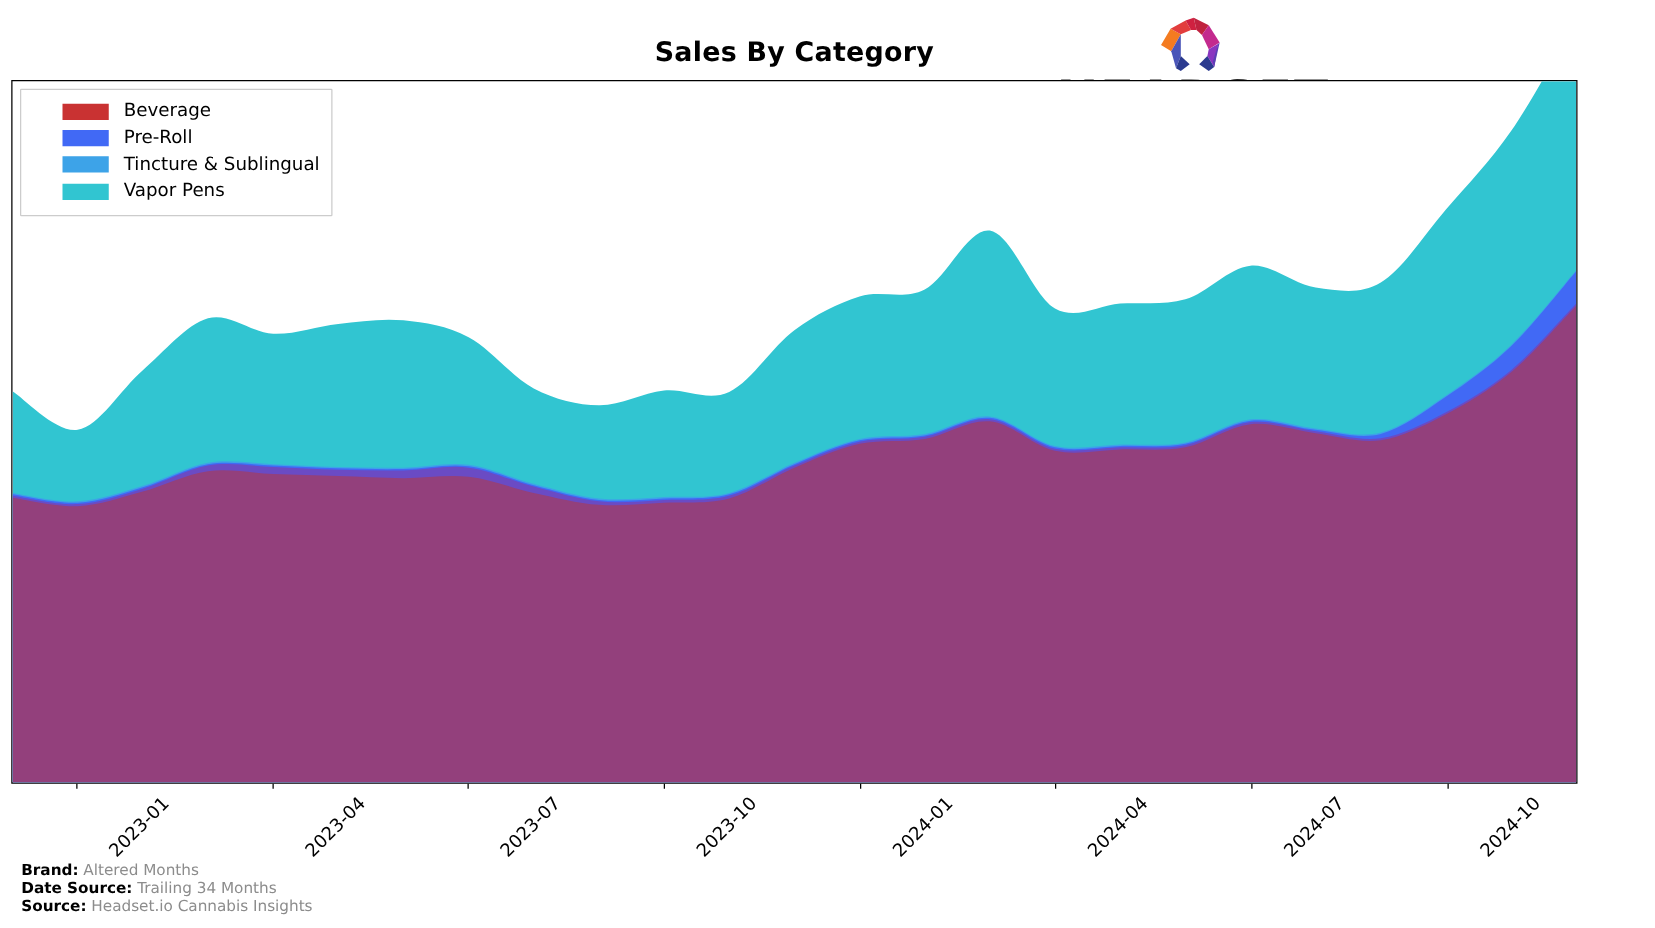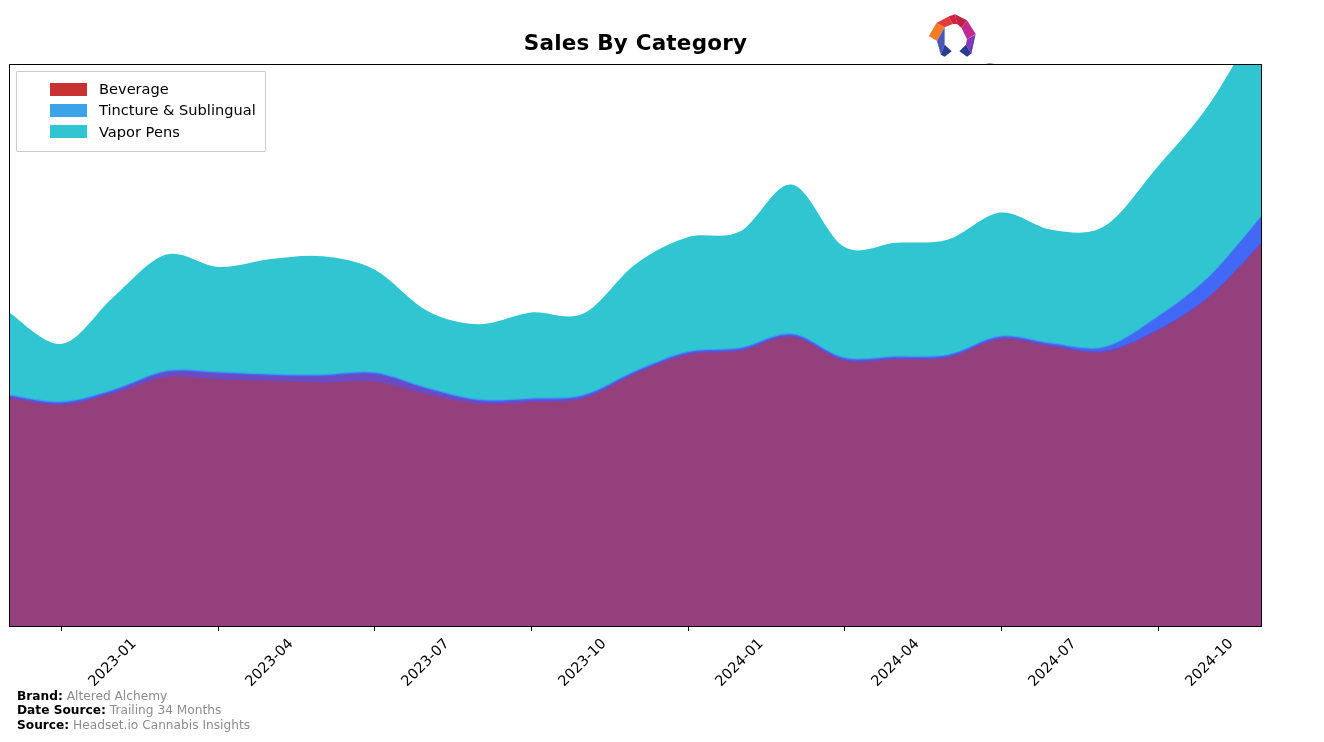--- a/index.html
+++ b/index.html
@@ -166,20 +166,24 @@
       <path d="M 0.00 332.73 C 8.70 333.86, 34.81 340.43, 52.21 339.49 C 69.61 338.55, 87.01 332.26, 104.42 327.10 C 121.82 321.94, 139.22 311.43, 156.63 308.52 C 174.03 305.62, 191.43 309.09, 208.83 309.65 C 226.24 310.21, 243.64 311.43, 261.04 311.90 C 278.44 312.37, 295.85 312.75, 313.25 312.47 C 330.65 312.18, 348.06 308.05, 365.46 310.21 C 382.86 312.37, 400.26 320.91, 417.67 325.41 C 435.07 329.92, 452.47 335.45, 469.88 337.24 C 487.28 339.02, 504.68 336.86, 522.08 336.11 C 539.49 335.36, 556.89 337.33, 574.29 332.73 C 591.69 328.14, 609.10 315.75, 626.50 308.52 C 643.90 301.30, 661.31 293.23, 678.71 289.38 C 696.11 285.53, 713.51 288.44, 730.92 285.44 C 748.32 282.44, 765.72 269.77, 783.13 271.37 C 800.53 272.96, 817.93 291.26, 835.33 295.01 C 852.74 298.77, 870.14 294.36, 887.54 293.89 C 904.94 293.42, 922.35 295.58, 939.75 292.20 C 957.15 288.82, 974.56 275.49, 991.96 273.62 C 1009.36 271.74, 1026.76 278.78, 1044.17 280.94 C 1061.57 283.10, 1078.97 289.10, 1096.38 286.57 C 1113.78 284.03, 1131.18 274.84, 1148.58 265.74 C 1165.99 256.63, 1183.39 246.50, 1200.79 231.96 C 1218.19 217.41, 1244.30 187.39, 1253.00 178.47 L 1253 563 L 0 563 Z" fill="#6a4bc4"></path>
       <path d="M 0.00 334.42 C 8.70 335.55, 34.81 342.02, 52.21 341.18 C 69.61 340.33, 87.01 334.05, 104.42 329.36 C 121.82 324.66, 139.22 315.37, 156.63 313.03 C 174.03 310.68, 191.43 314.62, 208.83 315.28 C 226.24 315.94, 243.64 316.41, 261.04 316.97 C 278.44 317.53, 295.85 318.56, 313.25 318.66 C 330.65 318.75, 348.06 315.56, 365.46 317.53 C 382.86 319.50, 400.26 326.73, 417.67 330.48 C 435.07 334.23, 452.47 338.74, 469.88 340.05 C 487.28 341.37, 504.68 339.21, 522.08 338.36 C 539.49 337.52, 556.89 339.68, 574.29 334.99 C 591.69 330.29, 609.10 317.53, 626.50 310.21 C 643.90 302.89, 661.31 294.92, 678.71 291.07 C 696.11 287.22, 713.51 290.13, 730.92 287.13 C 748.32 284.13, 765.72 271.46, 783.13 273.06 C 800.53 274.65, 817.93 292.95, 835.33 296.70 C 852.74 300.45, 870.14 296.04, 887.54 295.57 C 904.94 295.11, 922.35 297.26, 939.75 293.89 C 957.15 290.51, 974.56 277.18, 991.96 275.31 C 1009.36 273.43, 1026.76 280.47, 1044.17 282.63 C 1061.57 284.78, 1078.97 290.79, 1096.38 288.26 C 1113.78 285.72, 1131.18 276.53, 1148.58 267.43 C 1165.99 258.32, 1183.39 248.19, 1200.79 233.65 C 1218.19 219.10, 1244.30 189.07, 1253.00 180.16 L 1253 563 L 0 563 Z" fill="#93407c"></path>
       <path d="M 0.00 563.00 C 8.70 563.00, 34.81 563.00, 52.21 563.00 C 69.61 563.00, 87.01 563.00, 104.42 563.00 C 121.82 563.00, 139.22 563.00, 156.63 563.00 C 174.03 563.00, 191.43 563.00, 208.83 563.00 C 226.24 563.00, 243.64 563.00, 261.04 563.00 C 278.44 563.00, 295.85 563.00, 313.25 563.00 C 330.65 563.00, 348.06 563.00, 365.46 563.00 C 382.86 563.00, 400.26 563.00, 417.67 563.00 C 435.07 563.00, 452.47 563.00, 469.88 563.00 C 487.28 563.00, 504.68 563.00, 522.08 563.00 C 539.49 563.00, 556.89 563.00, 574.29 563.00 C 591.69 563.00, 609.10 563.00, 626.50 563.00 C 643.90 563.00, 661.31 563.00, 678.71 563.00 C 696.11 563.00, 713.51 563.00, 730.92 563.00 C 748.32 563.00, 765.72 563.00, 783.13 563.00 C 800.53 563.00, 817.93 563.00, 835.33 563.00 C 852.74 563.00, 870.14 563.00, 887.54 563.00 C 904.94 563.00, 922.35 563.00, 939.75 563.00 C 957.15 563.00, 974.56 563.00, 991.96 563.00 C 1009.36 563.00, 1026.76 563.00, 1044.17 563.00 C 1061.57 563.00, 1078.97 563.00, 1096.38 563.00 C 1113.78 563.00, 1131.18 563.00, 1148.58 563.00 C 1165.99 563.00, 1183.39 563.00, 1200.79 563.00 C 1218.19 563.00, 1244.30 563.00, 1253.00 563.00 L 1253 563 L 0 563 Z" fill="#c93232"></path>
     </svg>
 </div>
 
 <div id="legend">
     <div class="legend-row">
       <span class="legend-swatch" style="background: rgb(201, 50, 50);"></span>
       <span class="legend-label">Beverage</span>
+    </div>
+    <div class="legend-row">
+      <span class="legend-swatch" style="background: rgb(65, 105, 245);"></span>
+      <span class="legend-label">Pre-Roll</span>
     </div>
     <div class="legend-row">
       <span class="legend-swatch" style="background: rgb(61, 163, 232);"></span>
       <span class="legend-label">Tincture &amp; Sublingual</span>
     </div>
     <div class="legend-row">
       <span class="legend-swatch" style="background: rgb(49, 197, 209);"></span>
       <span class="legend-label">Vapor Pens</span>
     </div>
   </div>
@@ -197,16 +201,16 @@
     <div class="tick-label" style="left: 684.708px;">2024-01</div>
     <div class="tick-mark" style="left: 835.333px;"></div>
     <div class="tick-label" style="left: 841.333px;">2024-04</div>
     <div class="tick-mark" style="left: 991.958px;"></div>
     <div class="tick-label" style="left: 997.958px;">2024-07</div>
     <div class="tick-mark" style="left: 1148.58px;"></div>
     <div class="tick-label" style="left: 1154.58px;">2024-10</div>
   </div>
 
 <div id="footer">
-    <div class="foot-row"><span class="foot-key">Brand:</span><span class="foot-val"> Altered Alchemy</span></div>
+    <div class="foot-row"><span class="foot-key">Brand:</span><span class="foot-val"> Altered Months</span></div>
     <div class="foot-row"><span class="foot-key">Date Source:</span><span class="foot-val"> Trailing 34 Months</span></div>
     <div class="foot-row"><span class="foot-key">Source:</span><span class="foot-val"> Headset.io Cannabis Insights</span></div>
   </div>
 
 </body></html>

